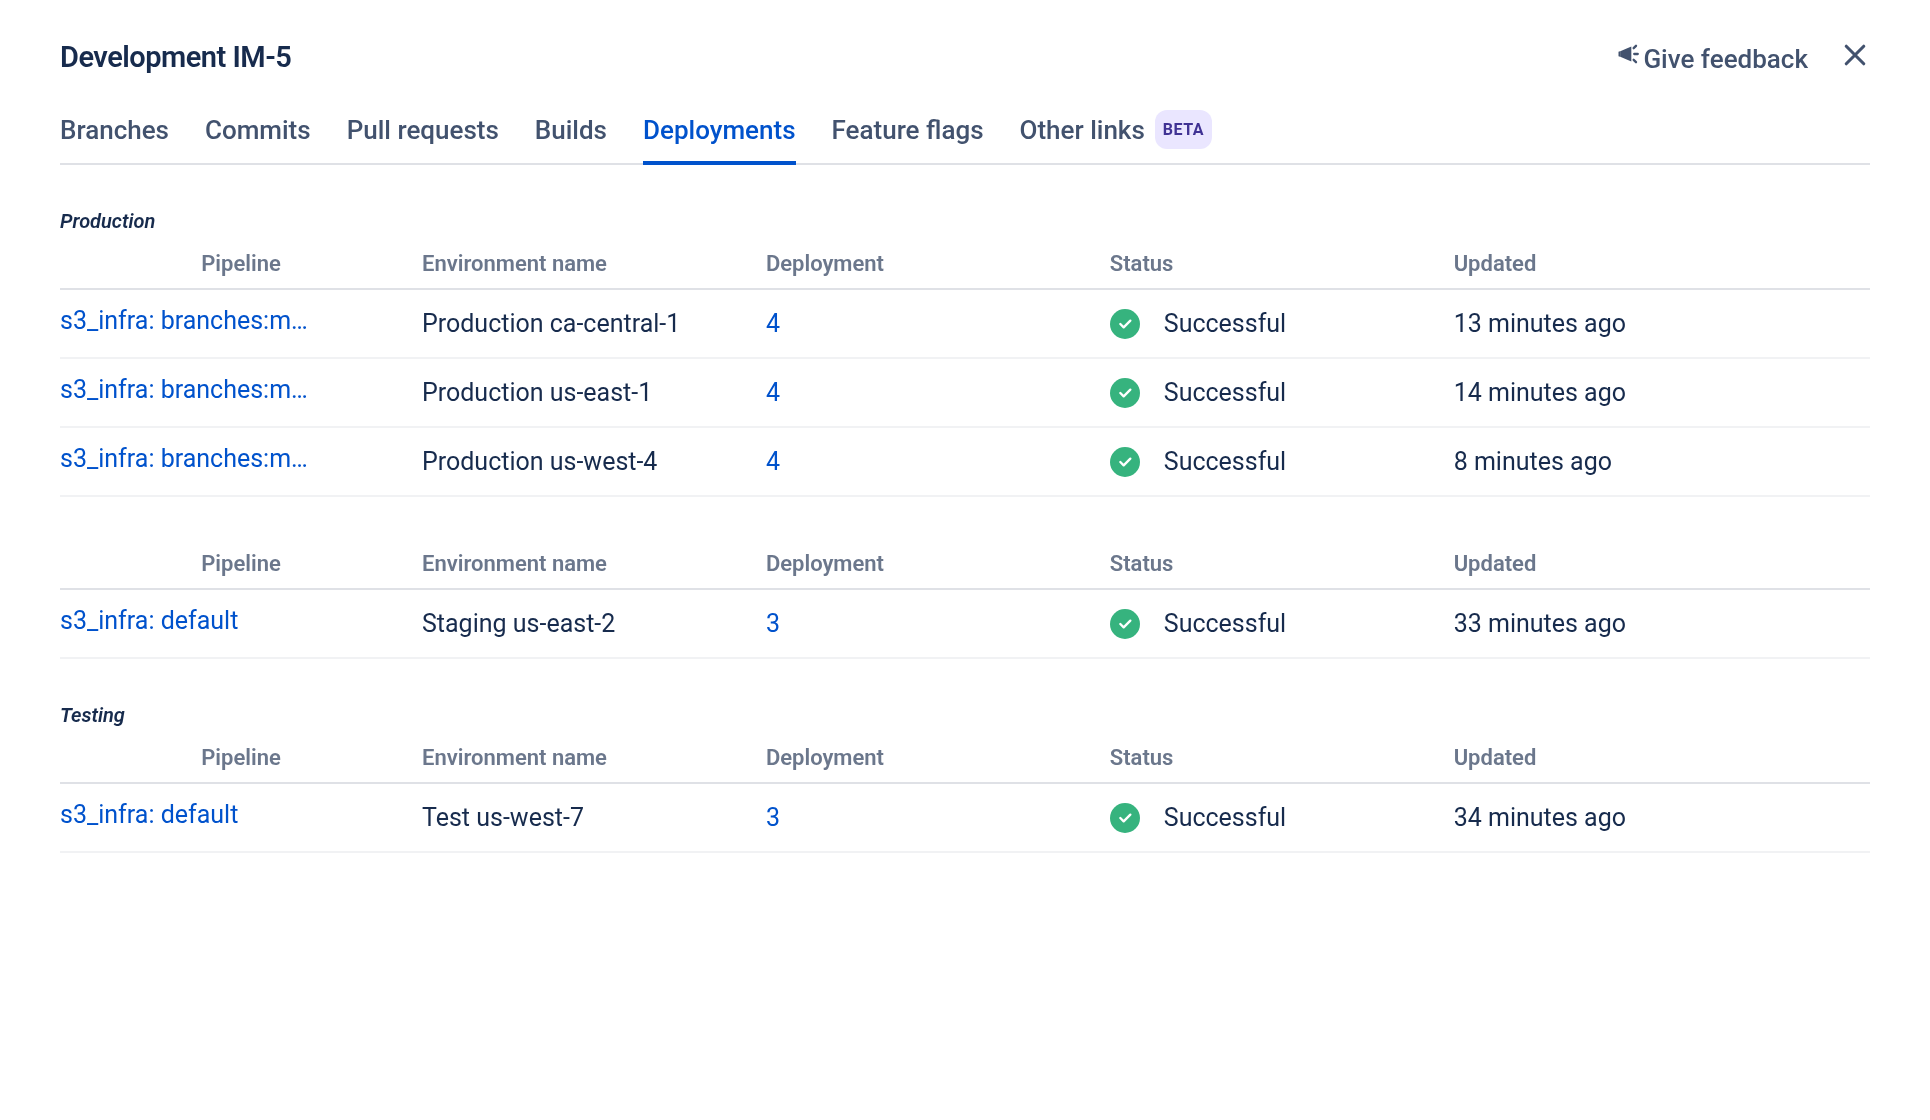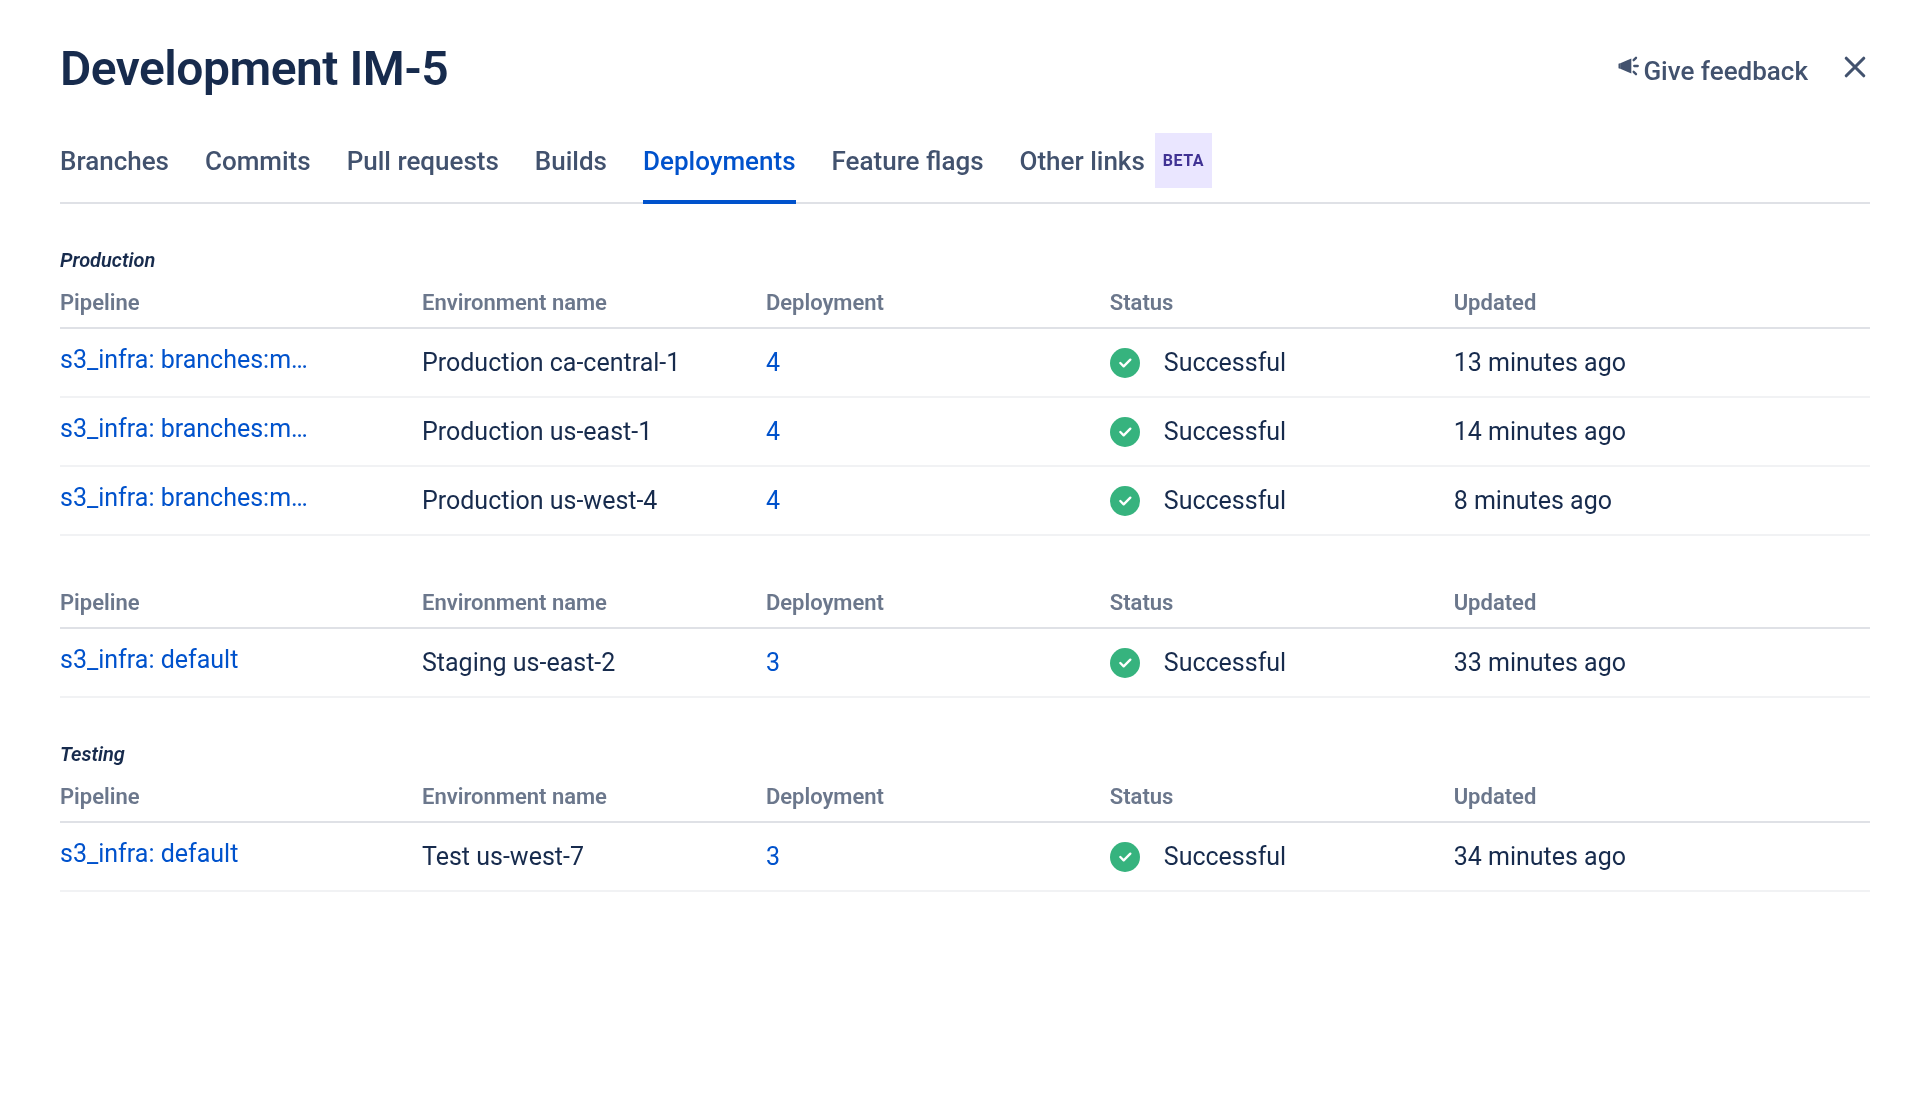--- a/index.html
+++ b/index.html
@@ -25,21 +25,21 @@
     padding: 40px 60px;
     max-width: 1930px;
   }
   .header-row {
     display: flex;
     align-items: center;
     justify-content: space-between;
     margin-bottom: 36px;
   }
   .page-title {
-    font-size: 48px;
+    font-size: 29px;
     font-weight: 600;
     letter-spacing: -0.5px;
   }
   .header-actions {
     display: flex;
     align-items: center;
     gap: 32px;
   }
   .feedback-btn {
     display: flex;
@@ -81,22 +81,22 @@
     position: absolute;
     left: 0; right: 0; bottom: -2px;
     height: 4px;
     background: var(--tab-active);
   }
   .beta-badge {
     font-size: 16px;
     font-weight: 700;
     background: var(--badge-bg);
     color: var(--badge-text);
-    padding: 18px 8px;
-    border-radius: 0;
+    padding: 10px 8px;
+    border-radius: 12px;
     letter-spacing: 0.5px;
   }
   .section {
     margin-bottom: 44px;
   }
   .section-title {
     font-size: 20px;
     font-weight: 600;
     margin-bottom: 8px;
     font-style: italic;
@@ -112,21 +112,21 @@
     color: var(--text-muted);
     padding: 10px 0 12px 0;
     border-bottom: 2px solid var(--border-light);
   }
   td {
     font-size: 25px;
     padding: 16px 0;
     border-bottom: 2px solid #f1f2f4;
     vertical-align: middle;
   }
-  .col-pipeline   { width: 20%; }
+  .col-pipeline   { width: 20%; text-align: center; }
   .col-env        { width: 19%; }
   .col-deploy     { width: 19%; }
   .col-status     { width: 19%; }
   .col-updated    { width: 23%; }
   .pipeline-link {
     color: var(--link-blue);
     cursor: pointer;
     white-space: nowrap;
     overflow: hidden;
     text-overflow: ellipsis;

